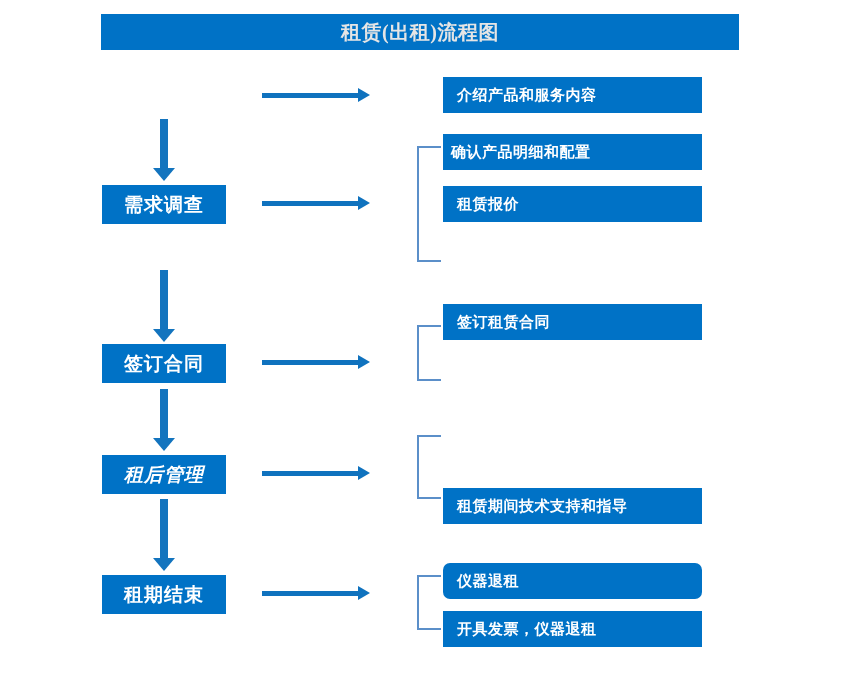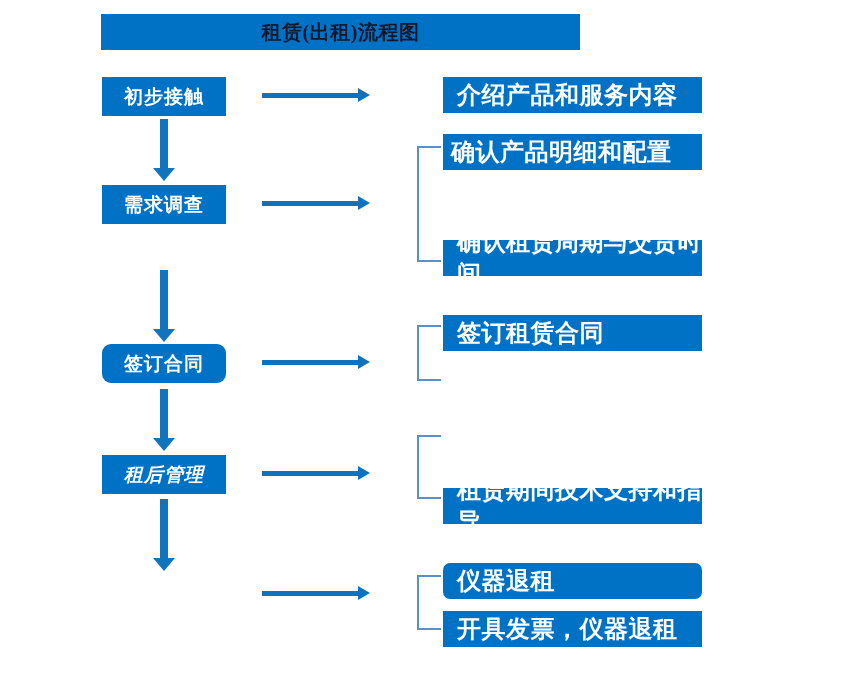--- a/index.html
+++ b/index.html
@@ -20,24 +20,24 @@
     left: 0; top: 0;
     width: 844px;
     height: 688px;
   }
 
   
   .title-bar {
     position: absolute;
     left: 101px;
     top: 14px;
-    width: 479px;
+    width: 638px;
     height: 36px;
     background: #0072C6;
-    color: #0f172a;
+    color: #e5e5e5;
     display: flex;
     align-items: center;
     justify-content: center;
     font-size: 20px;
     font-weight: bold;
     letter-spacing: 0.5px;
   }
 
   
   .stage-box {
@@ -61,21 +61,21 @@
     left: 443px;
     width: 259px;
     height: 36px;
     background: #0072C6;
     color: #ffffff;
     display: flex;
     align-items: center;
     justify-content: flex-start;
     padding-left: 14px;
     box-sizing: border-box;
-    font-size: 24px;
+    font-size: 15px;
     font-weight: bold;
     letter-spacing: 0.5px;
   }
 
   
   .h-arrow {
     position: absolute;
     height: 14px;
     width: 108px;
   }
@@ -131,21 +131,20 @@
     box-sizing: border-box;
   }
 </style>
 </head>
 <body>
 
 <div id="canvas">
 
   <div class="title-bar">租赁(出租)流程图</div>
 
-  <div class="stage-box" style="top:77px;">初步接触</div>
 
   <div class="h-arrow" style="left:262px; top:88px;">
     <div class="shaft"></div>
     <div class="head"></div>
   </div>
 
   <div class="detail-box" style="top:77px;">介绍产品和服务内容</div>
 
   <div class="v-arrow" style="left:153px; top:119px; height:62px;">
     <div class="shaft" style="height:49px;"></div>
@@ -155,37 +154,37 @@
   <div class="stage-box" style="top:185px;text-align:right;">需求调查</div>
 
   <div class="h-arrow" style="left:262px; top:196px;">
     <div class="shaft"></div>
     <div class="head"></div>
   </div>
 
   <div class="bracket" style="left:417px; top:146px; height:116px;"></div>
 
   <div class="detail-box" style="top:134px;padding-left:8px;">确认产品明细和配置</div>
-  <div class="detail-box" style="top:240px;">确认租赁周期与交货时间</div>
+  <div class="detail-box" style="top:186px;">租赁报价</div>
 
   <div class="v-arrow" style="left:153px; top:270px; height:72px;">
     <div class="shaft" style="height:59px;"></div>
     <div class="head"></div>
   </div>
 
-  <div class="stage-box" style="top:344px;border-radius:9px;">签订合同</div>
+  <div class="stage-box" style="top:344px;">签订合同</div>
 
   <div class="h-arrow" style="left:262px; top:355px;">
     <div class="shaft"></div>
     <div class="head"></div>
   </div>
 
   <div class="bracket" style="left:417px; top:325px; height:56px;"></div>
 
-  <div class="detail-box" style="top:315px;">签订租赁合同</div>
+  <div class="detail-box" style="top:304px;">签订租赁合同</div>
 
   <div class="v-arrow" style="left:153px; top:389px; height:62px;">
     <div class="shaft" style="height:49px;"></div>
     <div class="head"></div>
   </div>
 
   <div class="stage-box" style="top:455px;font-style:italic;">租后管理</div>
 
   <div class="h-arrow" style="left:262px; top:466px;">
     <div class="shaft"></div>
@@ -194,20 +193,21 @@
 
   <div class="bracket" style="left:417px; top:435px; height:64px;"></div>
 
   <div class="detail-box" style="top:488px;">租赁期间技术支持和指导</div>
 
   <div class="v-arrow" style="left:153px; top:499px; height:72px;">
     <div class="shaft" style="height:59px;"></div>
     <div class="head"></div>
   </div>
 
+  <div class="stage-box" style="top:575px;">租期结束</div>
 
   <div class="h-arrow" style="left:262px; top:586px;">
     <div class="shaft"></div>
     <div class="head"></div>
   </div>
 
   <div class="bracket" style="left:417px; top:575px; height:55px;"></div>
 
   <div class="detail-box" style="top:563px;border-radius:7px;">仪器退租</div>
   <div class="detail-box" style="top:611px;">开具发票，仪器退租</div>

